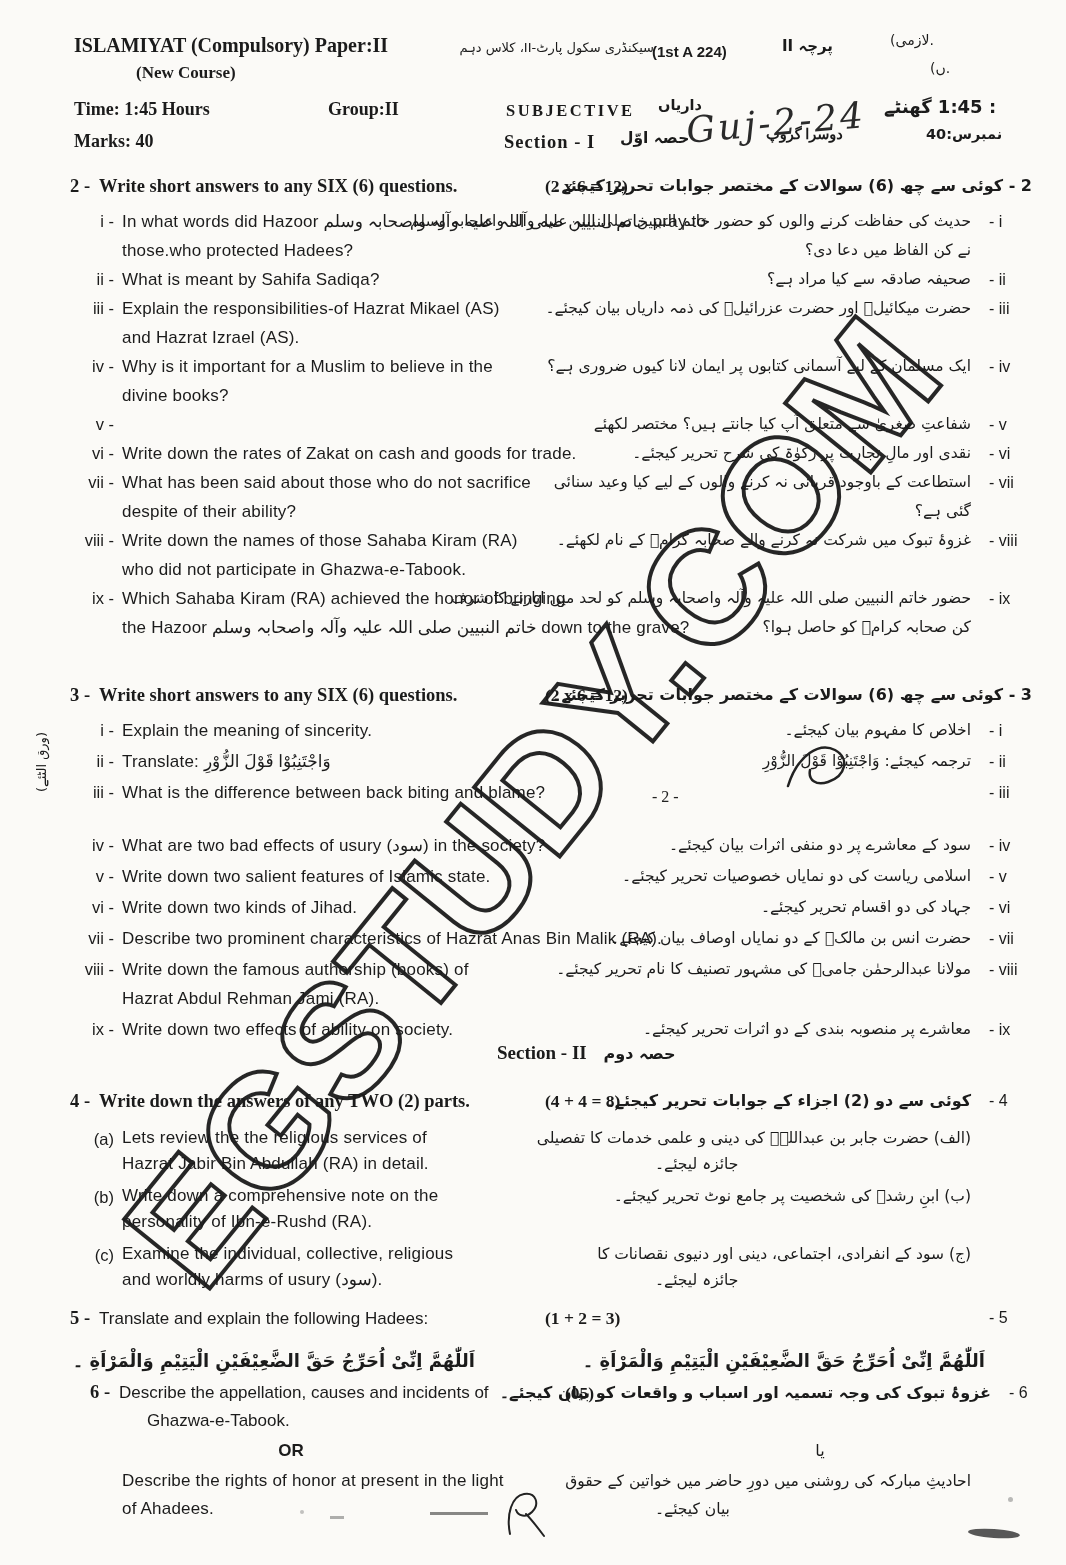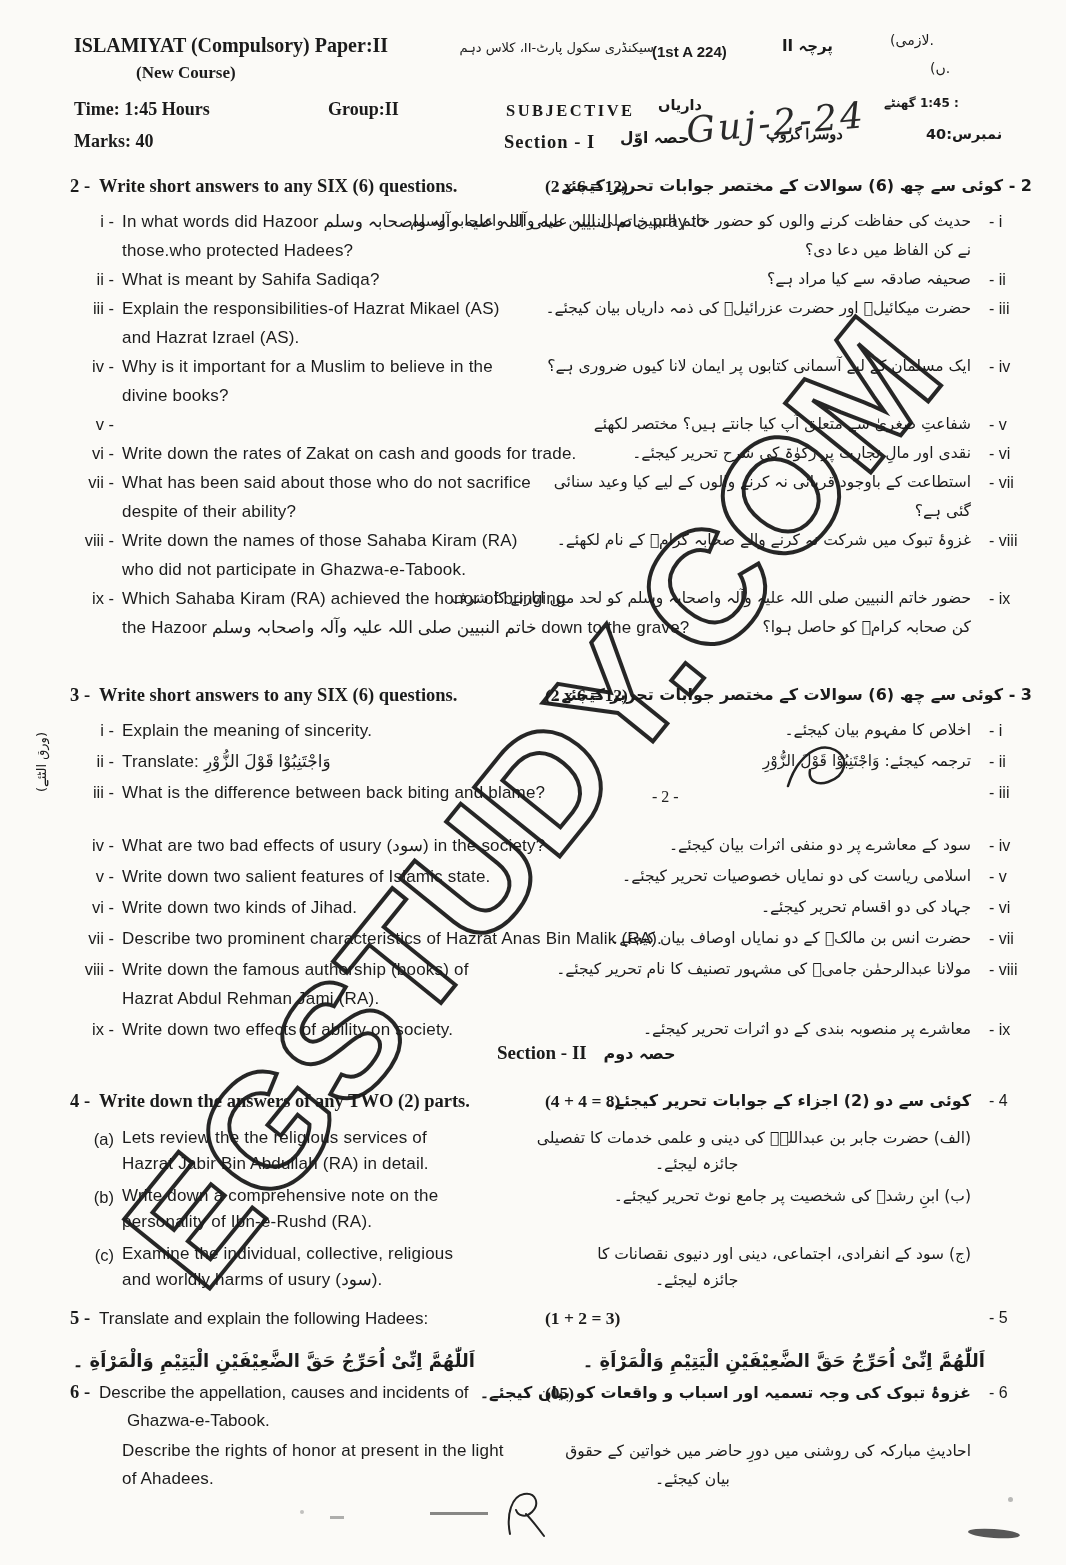--- a/index.html
+++ b/index.html
@@ -13,21 +13,21 @@
   .h-school{left:470px;top:40px;width:184px;direction:rtl;font-family:"DejaVu Sans",sans-serif;font-size:13px;}
   .h-code{left:652px;top:43px;font-weight:700;font-size:15px;}
   .h-paper{left:782px;top:37px;direction:rtl;font-family:"DejaVu Sans",sans-serif;font-size:15px;font-weight:700;}
   .h-compulsory{left:890px;top:32px;font-family:"DejaVu Sans",sans-serif;font-size:14px;}
   .h-noon{left:930px;top:60px;font-family:"DejaVu Sans",sans-serif;font-size:14px;}
   .h-time-en{left:74px;top:99px;font-family:"Liberation Serif",serif;font-weight:700;font-size:18px;}
   .h-group-en{left:328px;top:99px;font-family:"Liberation Serif",serif;font-weight:700;font-size:18px;}
   .h-subjective{left:506px;top:101px;font-family:"Liberation Serif",serif;font-weight:700;font-size:16.5px;letter-spacing:2.5px;}
   .h-subj-ur{left:658px;top:97px;direction:rtl;font-family:"DejaVu Sans",sans-serif;font-size:14.5px;font-weight:700;}
   .h-group-ur{left:766px;top:96px;direction:rtl;font-family:Liberation Serif, serif;font-size:14.5px;font-weight:700;margin-top:30px;}
-  .h-time-ur{left:884px;top:96px;direction:rtl;font-family:"DejaVu Sans",sans-serif;font-size:12px;font-weight:700;}
+  .h-time-ur{left:884px;top:96px;direction:rtl;font-family:"DejaVu Sans",sans-serif;font-size:18px;font-weight:700;}
   .h-marks-en{left:74px;top:131px;font-family:"Liberation Serif",serif;font-weight:700;font-size:18px;}
   .h-sec1{left:504px;top:132px;font-family:"Liberation Serif",serif;font-weight:700;font-size:18.5px;letter-spacing:1px;}
   .h-sec1-ur{left:620px;top:129px;direction:rtl;font-family:"DejaVu Sans",sans-serif;font-size:15.5px;font-weight:700;}
   .h-marks-ur{left:926px;top:126px;direction:rtl;font-family:"DejaVu Sans",sans-serif;font-size:14.5px;font-weight:700;}
   .h-guj{left:686px;top:102px;font-family:"DejaVu Serif",serif;font-style:italic;font-size:36px;
          color:#2a2a2a;letter-spacing:3px;transform:rotate(-5deg);}
 
   
   .q-block{position:absolute;left:0;width:1022px;}
   .q2{top:171px}.q3{top:680px}.q4{top:1086px}.q5{top:1303px}.q6{top:1378px}
@@ -48,21 +48,21 @@
   .col-ur{grid-column:4;direction:rtl;text-align:right;padding-right:14px;white-space:nowrap;
           font-family:"DejaVu Sans",sans-serif;}
   .ur-line{font-size:15.5px;line-height:29px;}
   .ur-cont{text-align:left;}
   .col-nur{grid-column:5;font-size:16px;line-height:29px;padding-left:4px;}
   .q3 .p-row{margin-bottom:2px;}
   .q3 .gap{margin-top:24px;}
   .q4 .q-head{margin-bottom:8px;}
   .q4 .en-line,.q4 .ur-line{line-height:26px;}
   .q4 .p-row{margin-bottom:6px;}
-  .q6 .q-head{margin-bottom:0;}
+  .q6 .q-head{margin-bottom:0;padding-left:20px;}
   .q6 .col-heading{line-height:28px;}
   .q6 .en-line,.q6 .ur-line{line-height:28px;}
   .q6 .p-row{margin-top:2px;}
   .arabic-row{margin-top:12px;}
   .ar-en{grid-column:2;text-align:center;padding-right:70px;direction:rtl;white-space:nowrap;
          font-family:"DejaVu Sans",sans-serif;font-size:18px;font-weight:700;line-height:30px;}
   .ar-ur{grid-column:4;text-align:center;direction:rtl;white-space:nowrap;
          font-family:"DejaVu Sans",sans-serif;font-size:18px;font-weight:700;line-height:30px;}
   .or-en{grid-column:2;text-align:center;padding-right:85px;font-weight:700;font-size:17px;line-height:28px;}
   .or-ur{grid-column:4;text-align:center;direction:rtl;font-family:"DejaVu Sans",sans-serif;font-size:16px;line-height:28px;}
@@ -367,20 +367,24 @@
       </div>
     </section>
   <section class="q-block q6">
       <div class="q-row q-head">
         <div class="col-heading plain"><span class="q-no">6 -</span><span class="q-htext">Describe the appellation, causes and incidents of</span><div class="q-htext q-hcont">Ghazwa-e-Tabook.</div></div>
         <div class="col-marks">(05)</div>
         <div class="col-ur q-hur" dir="rtl">غزوۂ تبوک کی وجہ تسمیہ اور اسباب و واقعات کو بیان کیجئے۔</div>
         <div class="col-nur">- 6</div>
       </div>
       <div class="q-row p-row">
+        <div class="or-en">OR</div>
+        <div class="or-ur">یا</div>
+      </div>
+      <div class="q-row p-row">
         <div class="col-en">
           <div class="en-line">Describe the rights of honor at present in the light</div>
           <div class="en-line">of Ahadees.</div>
         </div>
         <div class="col-ur" dir="rtl">
           <div class="ur-line">احادیثِ مبارکہ کی روشنی میں دورِ حاضر میں خواتین کے حقوق</div>
           <div class="ur-line ur-cont">بیان کیجئے۔</div>
         </div>
       </div>
     </section>

